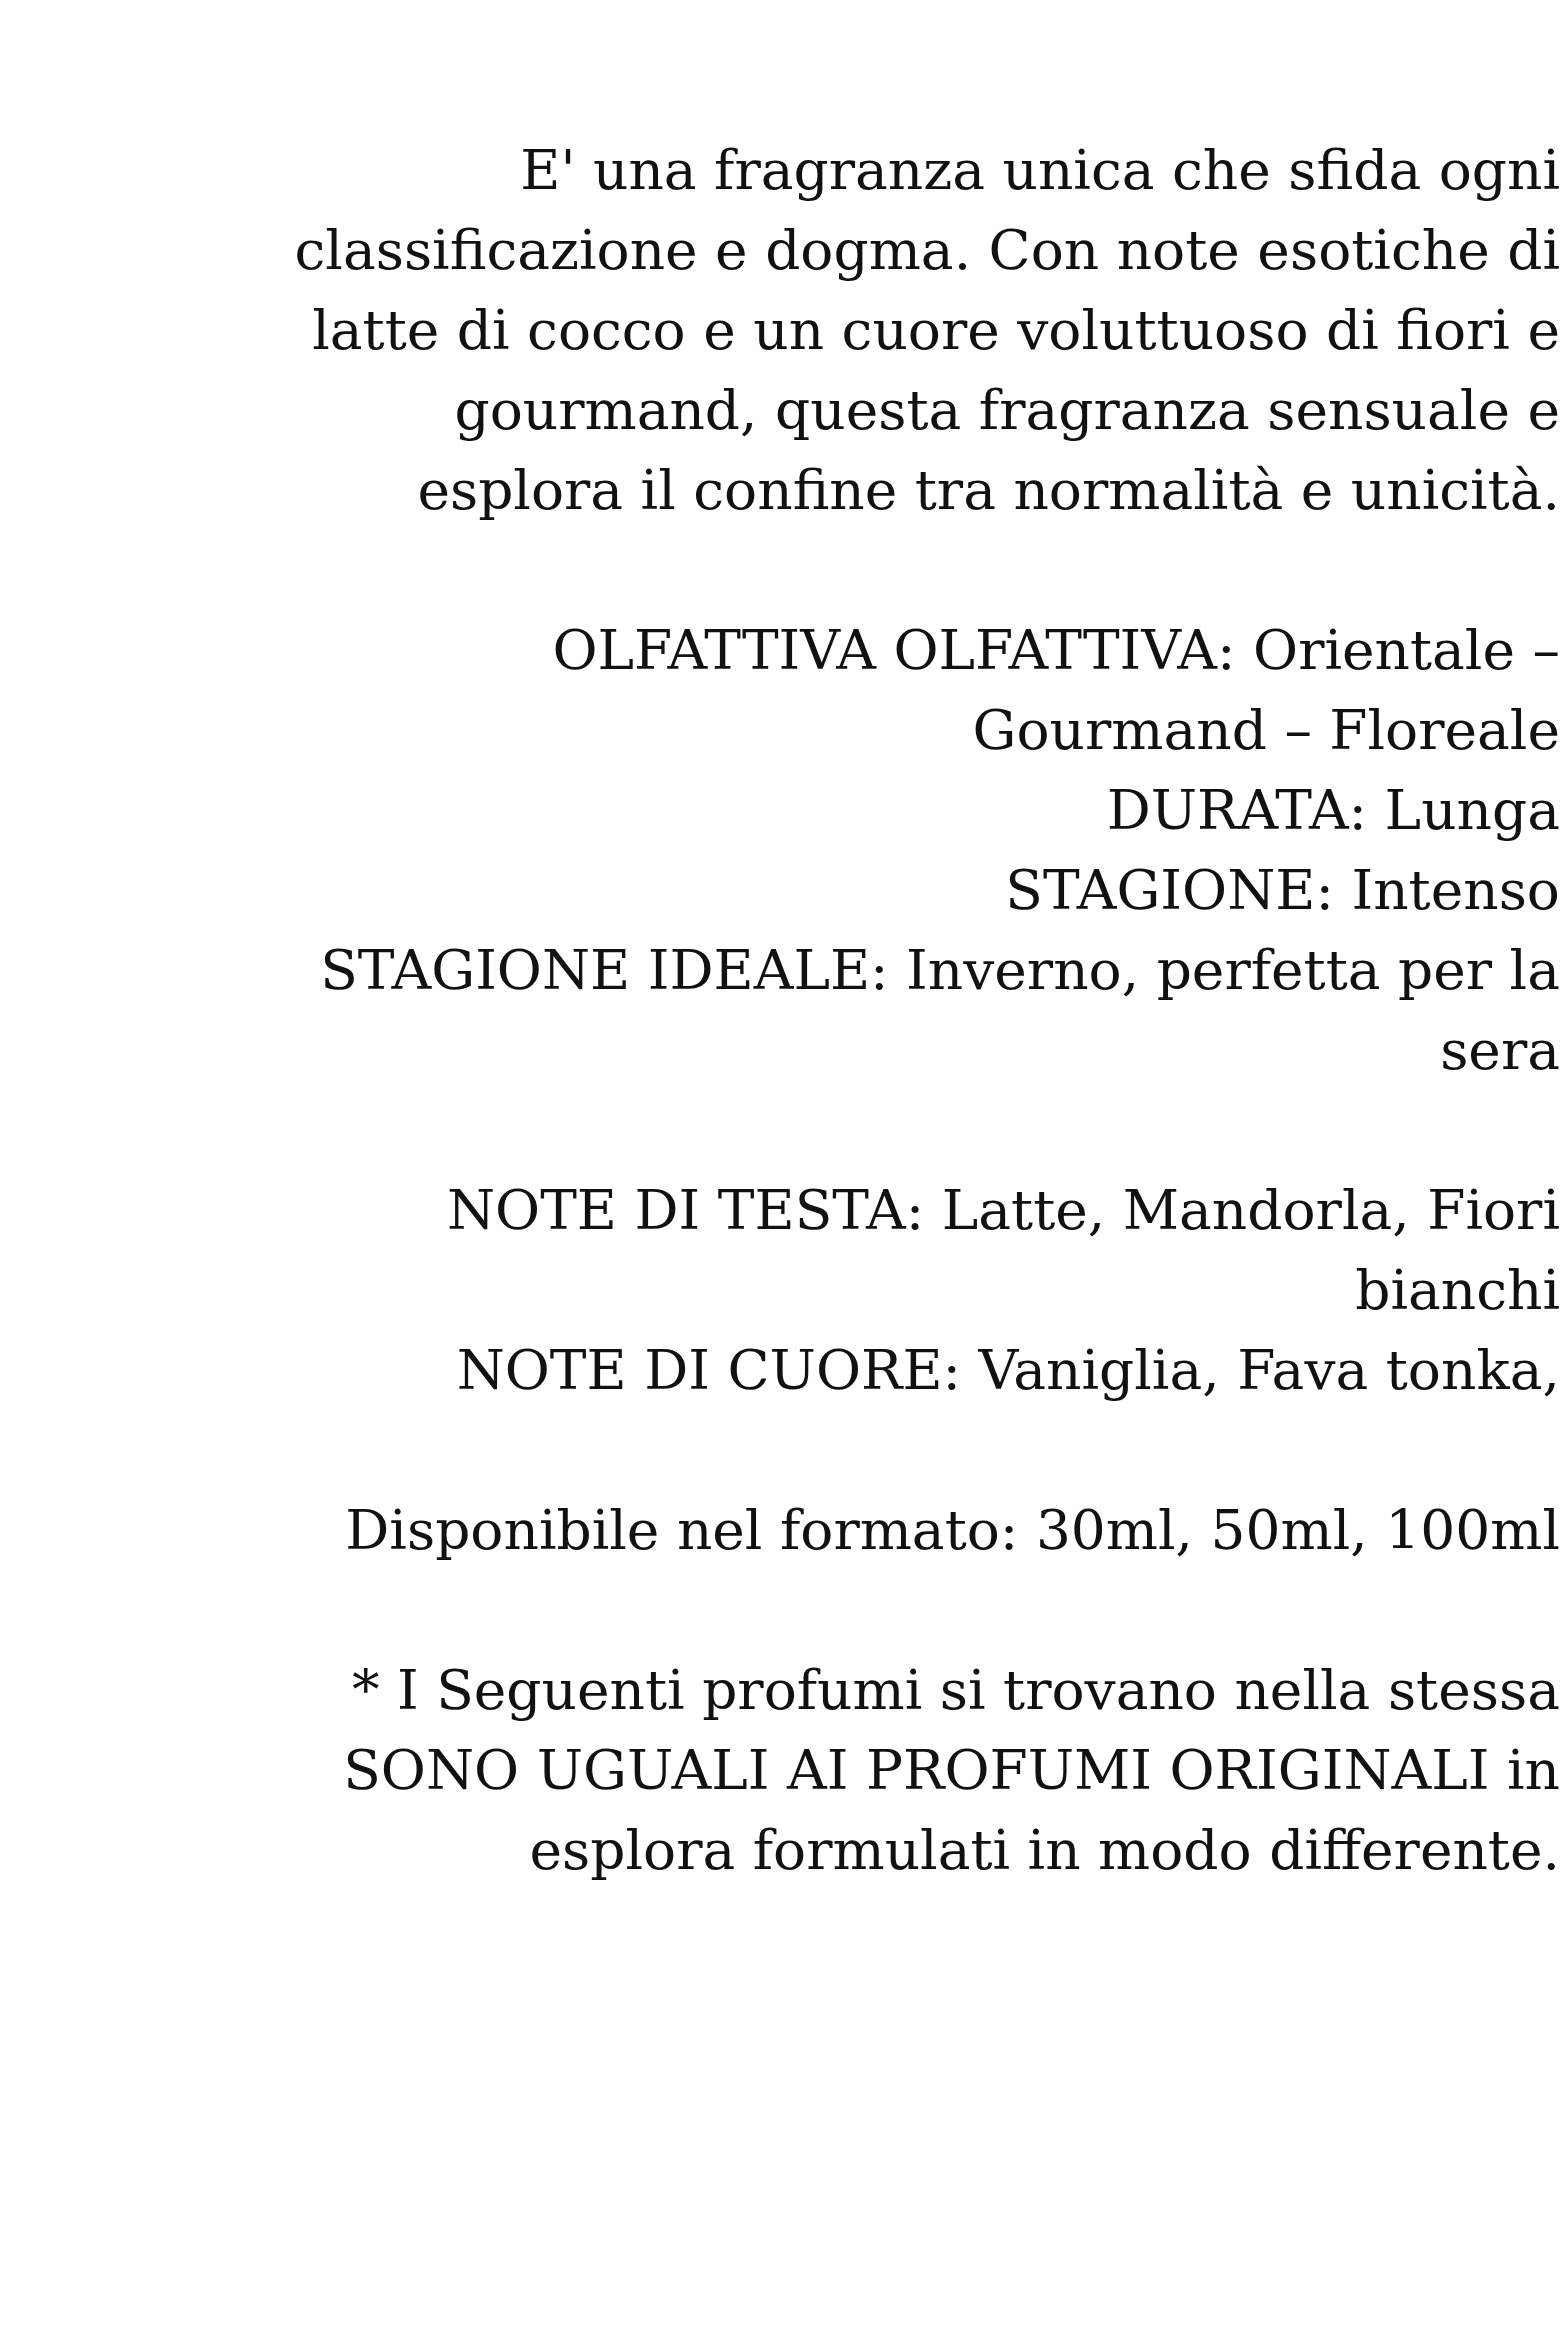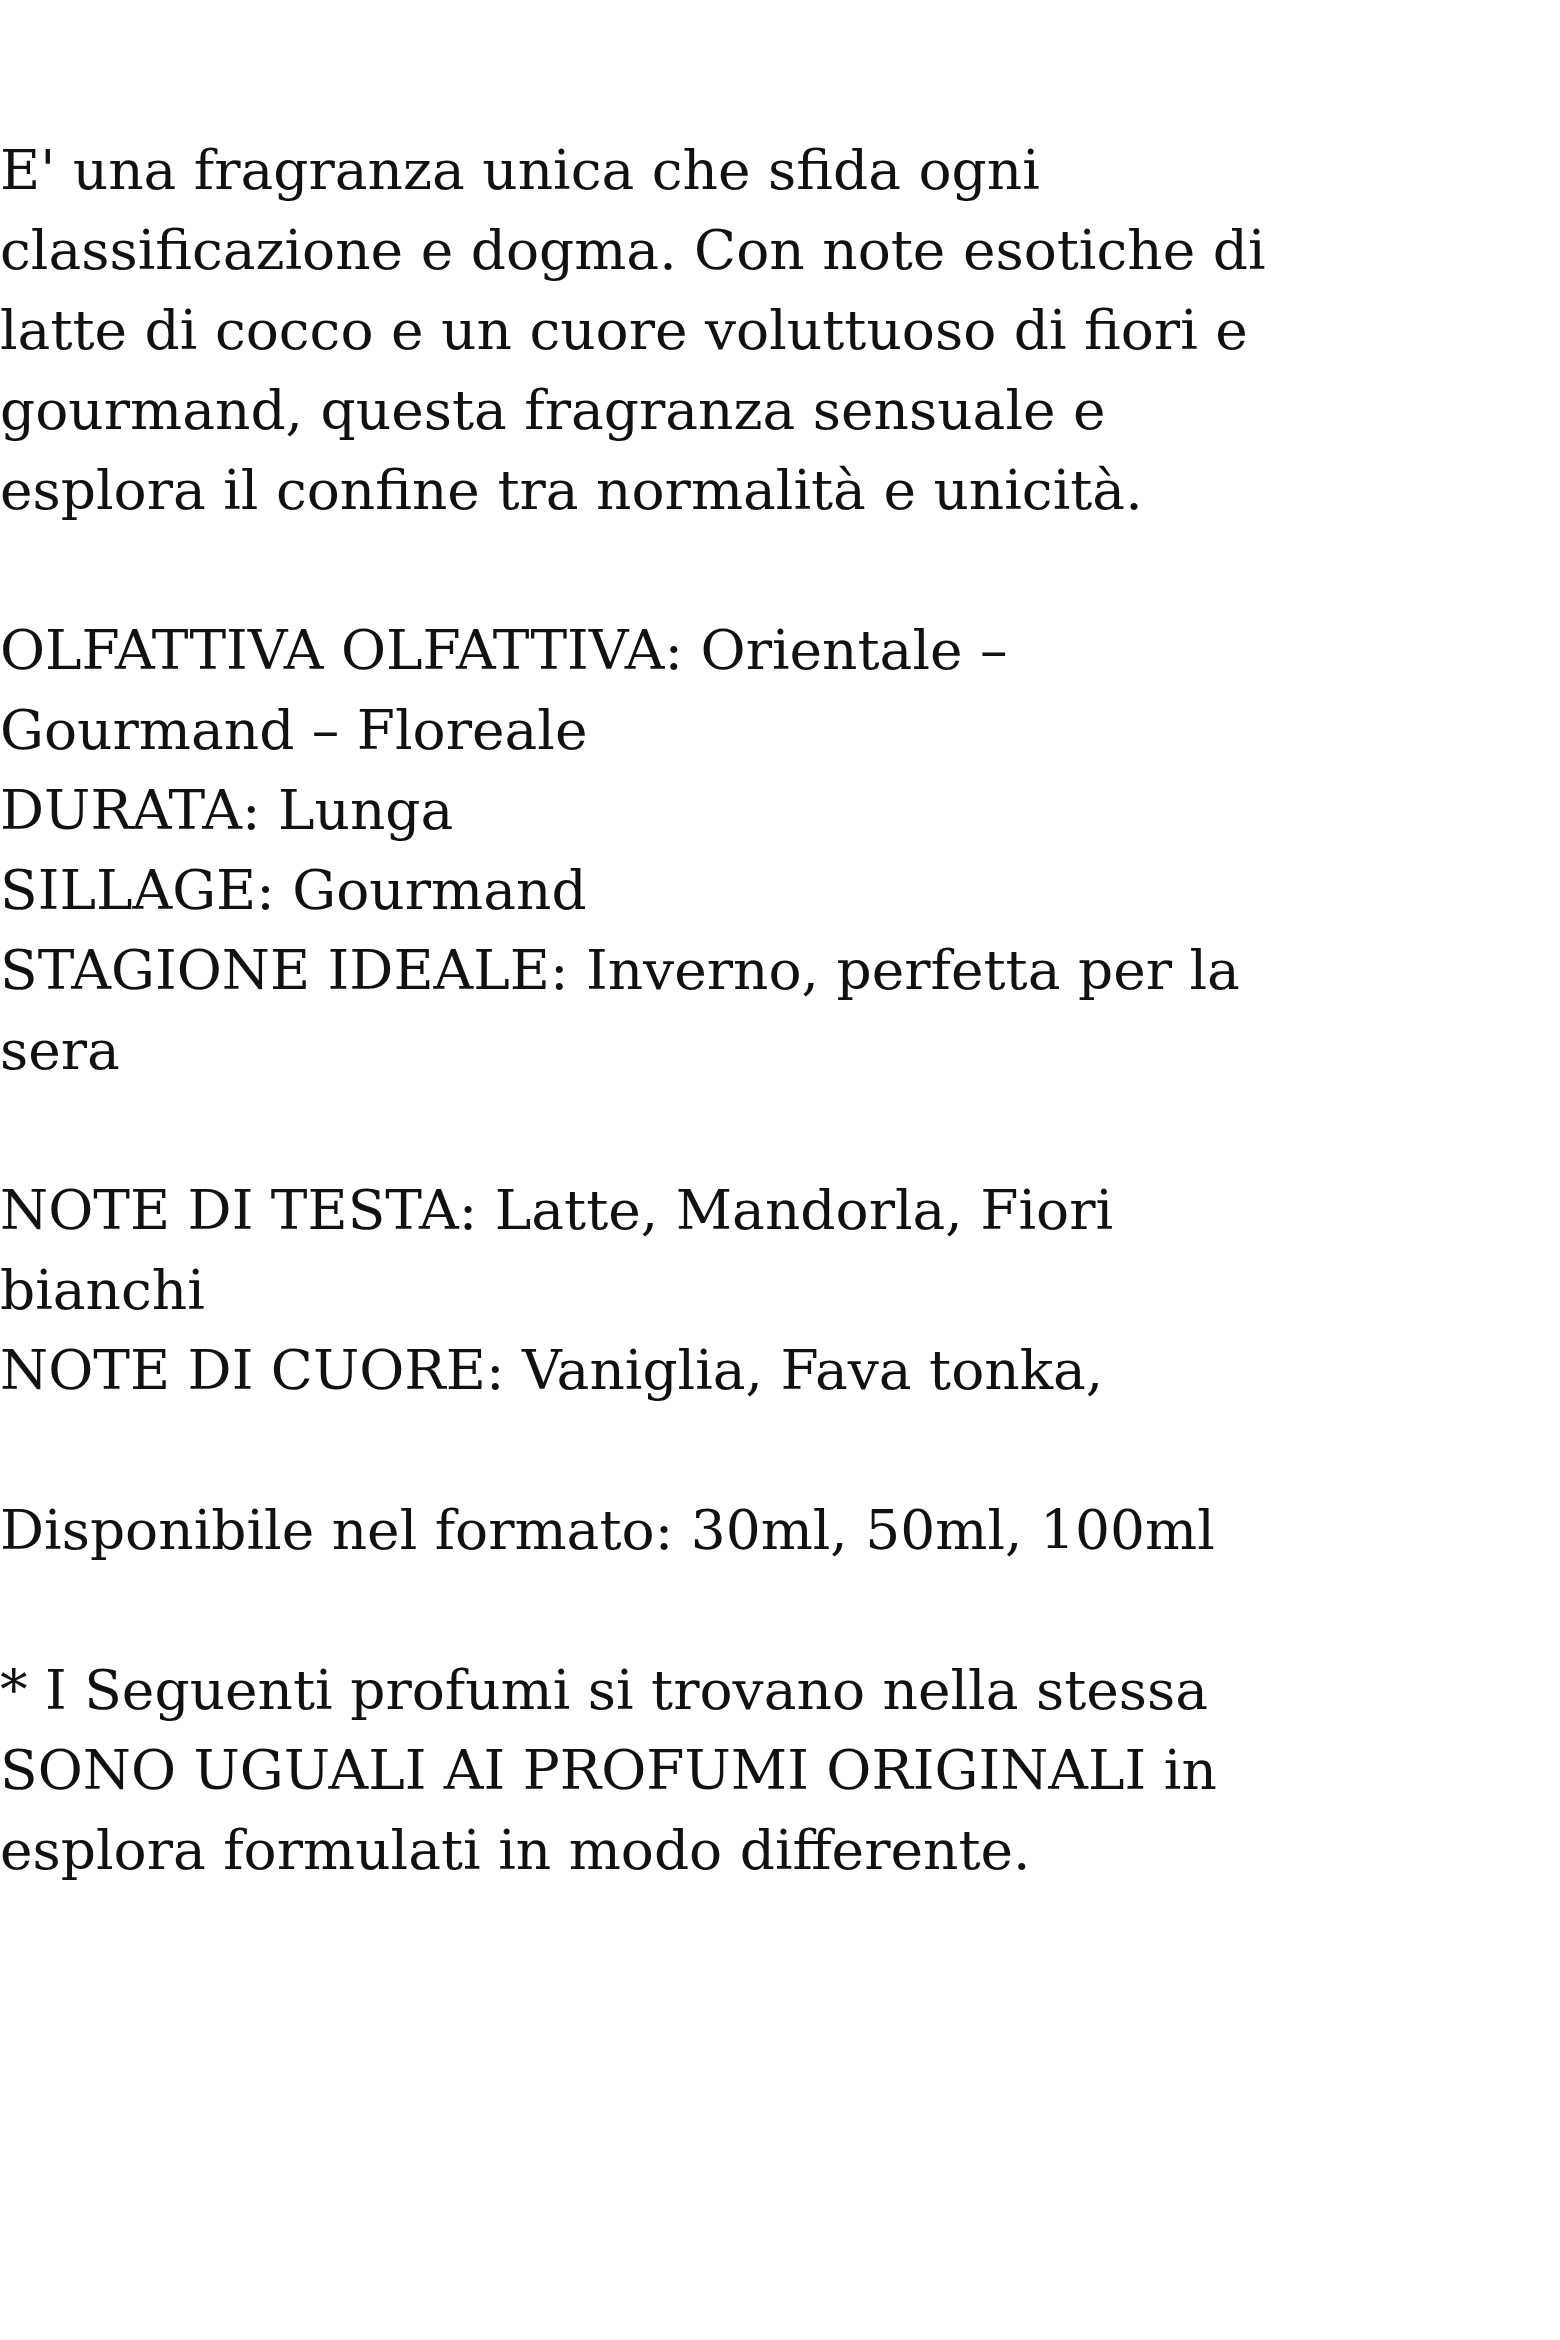--- a/index.html
+++ b/index.html
@@ -11,21 +11,21 @@
       width: 1560px;
       height: 2341px;
       overflow: hidden;
       position: relative;
     }
     .doc {
       position: absolute;
       top: 130px;
       left: 0;
       width: 1560px;
-      text-align: left;
+      text-align: right;
       font-family: "DejaVu Serif", serif;
       font-size: 55px;
       line-height: 80px;
       color: #111111;
     }
     .line {
       display: block;
       white-space: nowrap;
       height: 80px;
     }
@@ -48,21 +48,21 @@
     <span class="line">gourmand, questa fragranza sensuale e</span>
     <span class="line">esplora il confine tra normalità e unicità.</span>
   </div>
 
   <div class="gap"></div>
 
   <div class="block">
     <span class="line">OLFATTIVA OLFATTIVA: Orientale –</span>
     <span class="line">Gourmand – Floreale</span>
     <span class="line">DURATA: Lunga</span>
-    <span class="line">SILLAGE: Gourmand</span>
+    <span class="line">STAGIONE: Intenso</span>
     <span class="line">STAGIONE IDEALE: Inverno, perfetta per la</span>
     <span class="line">sera</span>
   </div>
 
   <div class="gap"></div>
 
   <div class="block">
     <span class="line">NOTE DI TESTA: Latte, Mandorla, Fiori</span>
     <span class="line">bianchi</span>
     <span class="line">NOTE DI CUORE: Vaniglia, Fava tonka,</span>

